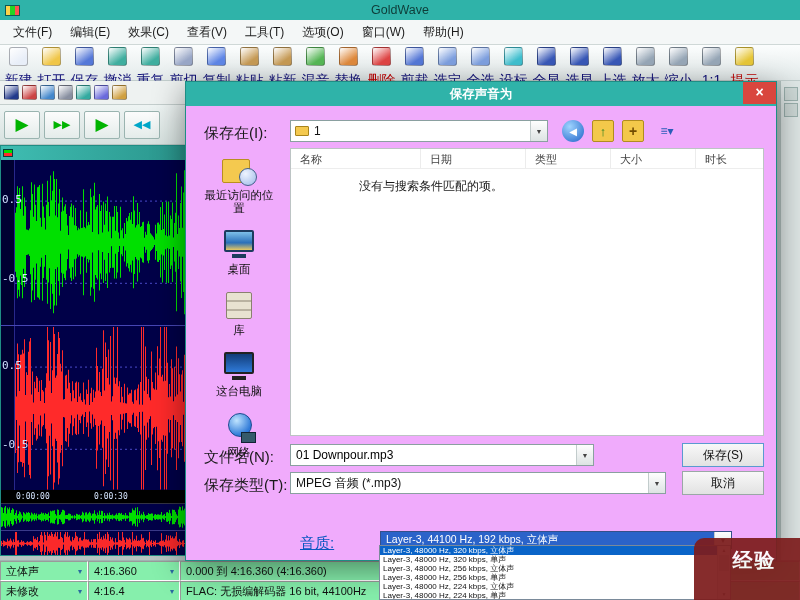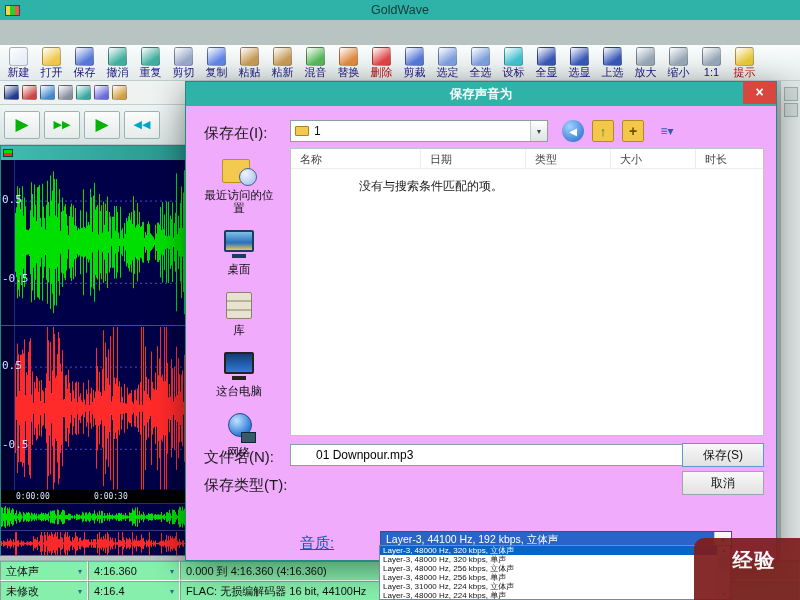--- a/index.html
+++ b/index.html
@@ -13,21 +13,21 @@
   #app-title{position:absolute;left:0;right:0;text-align:center;color:#0e3c38;font-size:12.5px;}
 
   
   #menubar{position:absolute;left:0;top:20px;width:800px;height:25px;background:#f4f7f7;border-bottom:1px solid #cfd8d7;display:flex;align-items:center;padding-left:4px;}
   .menu-item{padding:3px 9px;font-size:12px;color:#1c1c1c;white-space:nowrap;}
 
   
   #toolbar1{position:absolute;left:0;top:45px;width:800px;height:36px;background:linear-gradient(#fbfdfd,#e3eaea);border-bottom:1px solid #c2cecd;display:flex;align-items:flex-start;padding:1px 0 0 2px;}
   .tb-item{width:33px;display:flex;flex-direction:column;align-items:center;flex:0 0 auto;}
   .tb-icon{width:19px;height:19px;margin-top:1px;border:1px solid rgba(0,0,0,.28);border-radius:3px;}
-  .tb-label{font-size:11px;line-height:10px;margin-top:1px;color:#14147a;white-space:nowrap;}
+  .tb-label{font-size:14px;line-height:10px;margin-top:9px;color:#14147a;white-space:nowrap;}
 
   
   #workspace{position:absolute;left:0;top:81px;width:800px;height:479px;background:#b7c4c2;}
 
   #toolbar2{position:absolute;left:0;top:0;width:188px;height:24px;background:#eef2f1;border-bottom:1px solid #c4cecd;display:flex;gap:3px;align-items:center;padding-left:4px;}
   .tb2-icon{width:15px;height:15px;border:1px solid rgba(0,0,0,.3);border-radius:2px;}
 
   #transport{position:absolute;left:0;top:24px;width:188px;height:40px;background:linear-gradient(#eef4f3,#d7e2e0);border-bottom:1px solid #b8c6c4;display:flex;gap:4px;align-items:center;padding-left:4px;}
   .tr-btn{width:36px;height:28px;background:linear-gradient(#fcfcfc,#e4ecea);border:1px solid #9ab4b0;border-radius:2px;display:flex;align-items:center;justify-content:center;}
   .tr-glyph{font-size:17px;line-height:1;}
@@ -92,21 +92,21 @@
   .ic-network::before{content:"";position:absolute;left:8px;top:2px;width:22px;height:22px;background:radial-gradient(circle at 35% 30%,#bfe4ff,#2f7ad8 70%);border:1px solid #1d4b8f;border-radius:50%;}
   .ic-network::after{content:"";position:absolute;right:2px;bottom:0;width:13px;height:9px;background:#355a6a;border:1px solid #123;}
 
   #filelist{position:absolute;left:104px;top:66px;width:474px;height:288px;background:#fff;border:1px solid #bcc4c4;}
   #list-header{display:flex;height:20px;border-bottom:1px solid #ededed;}
   .col{font-size:11px;color:#444;padding:3px 0 0 9px;border-right:1px solid #ececec;white-space:nowrap;overflow:hidden;}
   .col1{width:130px}.col2{width:105px}.col3{width:85px}.col4{width:85px}.col5{flex:1;border-right:none}
   .empty{margin:9px 0 0 20px;width:240px;text-align:center;font-size:12px;color:#1a1a1a;}
 
   #lbl-filename{left:18px;top:366px;}
-  #cb-filename{left:104px;top:362px;width:439px;height:22px;padding-left:20px;}
+  #cb-filename{left:104px;top:362px;width:304px;height:22px;}
   #lbl-filetype{left:18px;top:394px;}
   #cb-filetype{left:104px;top:390px;width:376px;height:22px;}
   .btn{position:absolute;left:496px;width:82px;height:24px;background:linear-gradient(#f8f8f8,#e2e2e2);border:1px solid #9aa8a6;font-size:12px;text-align:center;line-height:22px;}
   #btn-save{top:361px;border-color:#5a9ad0;}
   #btn-cancel{top:389px;}
   #lbl-quality{left:114px;top:452px;color:var(--link-blue,#0b57c2);text-decoration:underline;}
   #cb-quality{left:194px;top:449px;width:352px;height:18px;background:var(--selection-blue,#2b63c9);border:1px solid #35508a;color:#fff;}
   #cb-quality .cb-text{font-size:10.5px;}
 
   
@@ -126,20 +126,30 @@
 </head>
 <body>
 
 <div id="screen">
 
   <div id="titlebar">
     <div id="app-icon"></div>
     <div id="app-title">GoldWave</div>
   </div>
 
+  <div id="menubar">
+      <div class="menu-item">文件(F)</div>
+      <div class="menu-item">编辑(E)</div>
+      <div class="menu-item">效果(C)</div>
+      <div class="menu-item">查看(V)</div>
+      <div class="menu-item">工具(T)</div>
+      <div class="menu-item">选项(O)</div>
+      <div class="menu-item">窗口(W)</div>
+      <div class="menu-item">帮助(H)</div>
+    </div>
 
   <div id="toolbar1">
       <div class="tb-item">
         <div class="tb-icon" style="background: linear-gradient(145deg, rgb(255, 255, 255), rgb(232, 238, 248) 70%);"></div>
         <div class="tb-label">新建</div>
       </div>
       <div class="tb-item">
         <div class="tb-icon" style="background: linear-gradient(145deg, rgb(255, 255, 255), rgb(240, 198, 72) 70%);"></div>
         <div class="tb-label">打开</div>
       </div>
@@ -387,36 +397,40 @@
       </div>
 
     <label class="d-lbl" id="lbl-filename">文件名(N):</label>
     <div class="combo" id="cb-filename">
       <input class="cb-input" value="01 Downpour.mp3" style="">
       <span class="cb-btn">▼</span>
     </div>
     <div class="btn" id="btn-save">保存(S)</div>
 
     <label class="d-lbl" id="lbl-filetype">保存类型(T):</label>
+    <div class="combo" id="cb-filetype">
+      <span class="cb-text">MPEG 音频 (*.mp3)</span>
+      <span class="cb-btn">▼</span>
+    </div>
     <div class="btn" id="btn-cancel">取消</div>
 
     <label class="d-lbl" id="lbl-quality">音质:</label>
     <div class="combo" id="cb-quality">
       <span class="cb-text">Layer-3, 44100 Hz, 192 kbps, 立体声</span>
       <span class="cb-btn">▼</span>
     </div>
   </div>
 
   <div id="qlist">
     <div id="qitems">
         <div class="q-item selected">Layer-3, 48000 Hz, 320 kbps, 立体声</div>
         <div class="q-item">Layer-3, 48000 Hz, 320 kbps, 单声</div>
         <div class="q-item">Layer-3, 48000 Hz, 256 kbps, 立体声</div>
         <div class="q-item">Layer-3, 48000 Hz, 256 kbps, 单声</div>
-        <div class="q-item">Layer-3, 31000 Hz, 224 kbps, 立体声</div>
+        <div class="q-item">Layer-3, 48000 Hz, 224 kbps, 立体声</div>
         <div class="q-item">Layer-3, 48000 Hz, 224 kbps, 单声</div>
       </div>
     <div class="q-scroll">
       <div class="q-up">▲</div>
       <div class="q-thumb"></div>
       <div class="q-down">▼</div>
     </div>
   </div>
 
   <div id="watermark">

